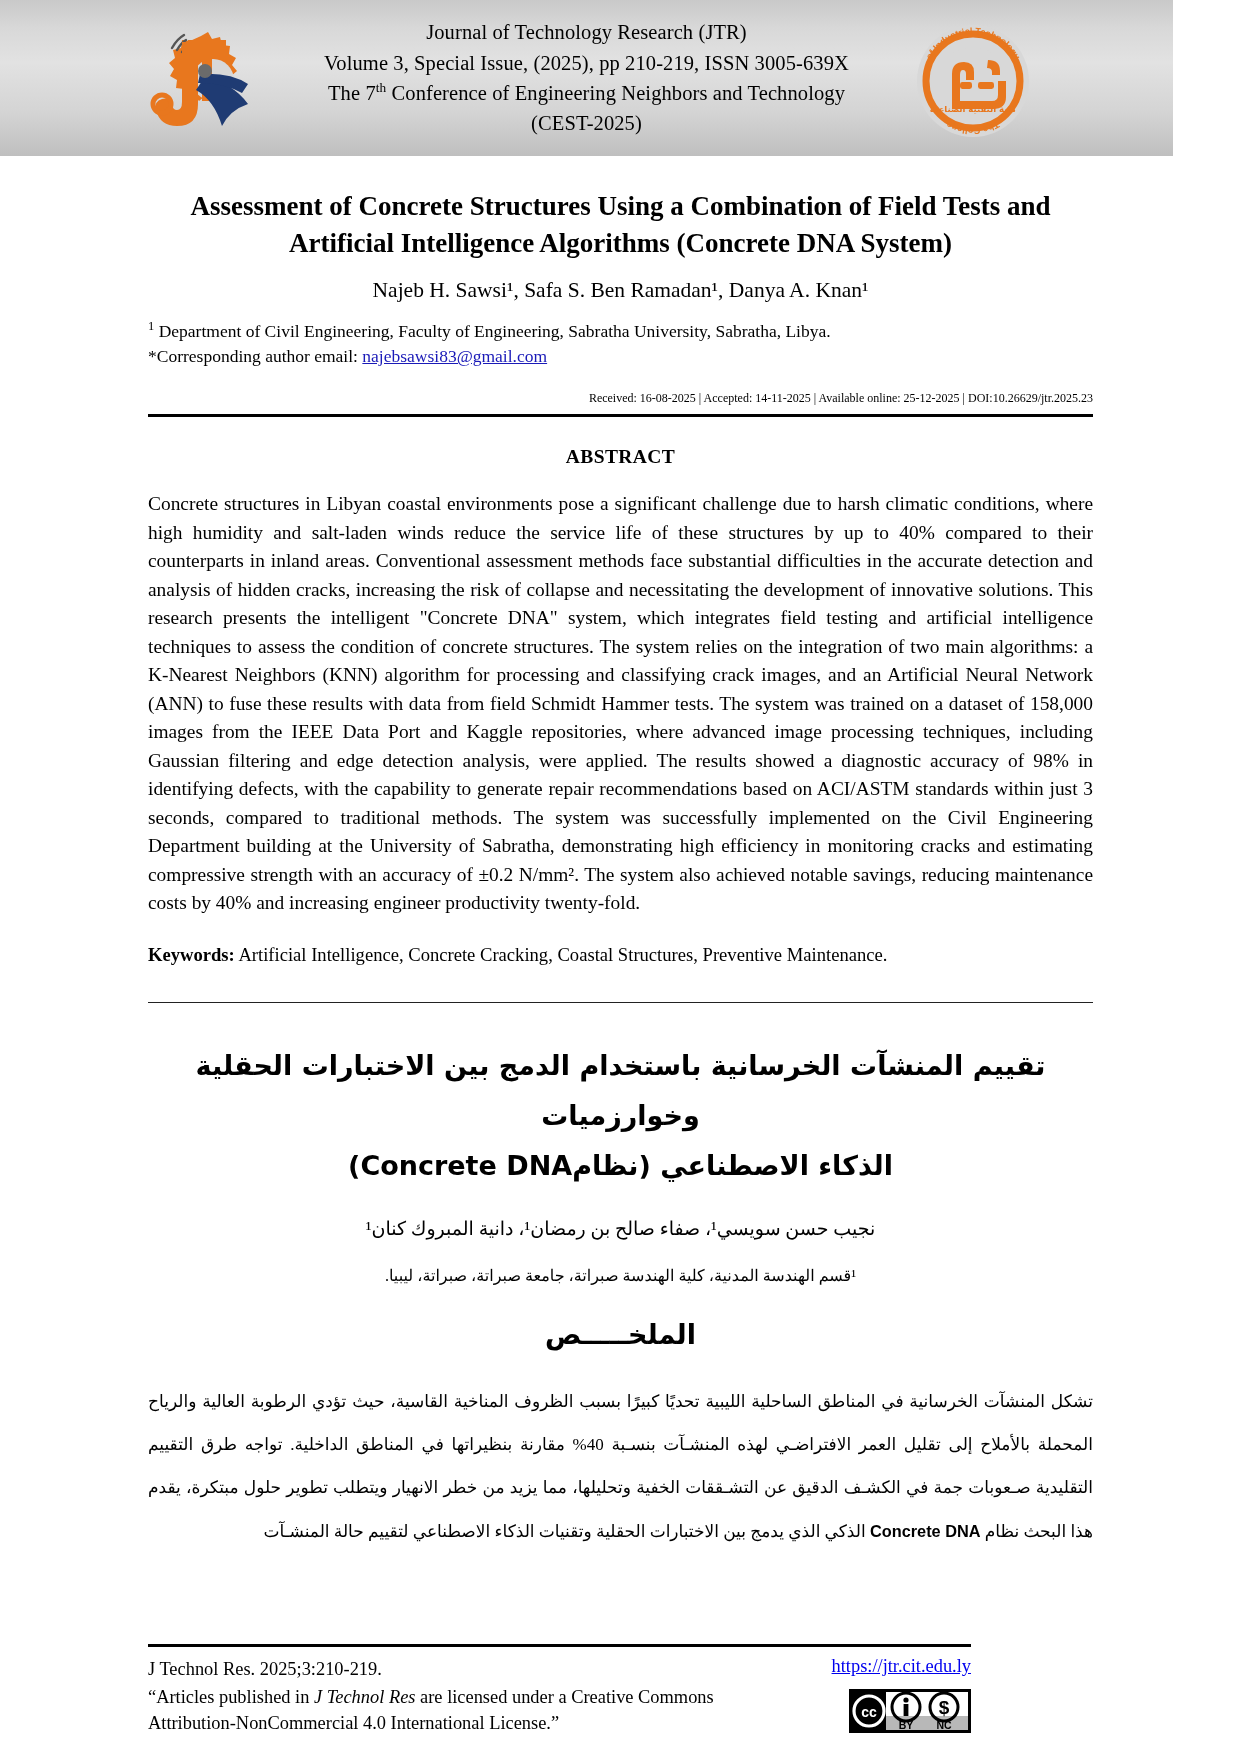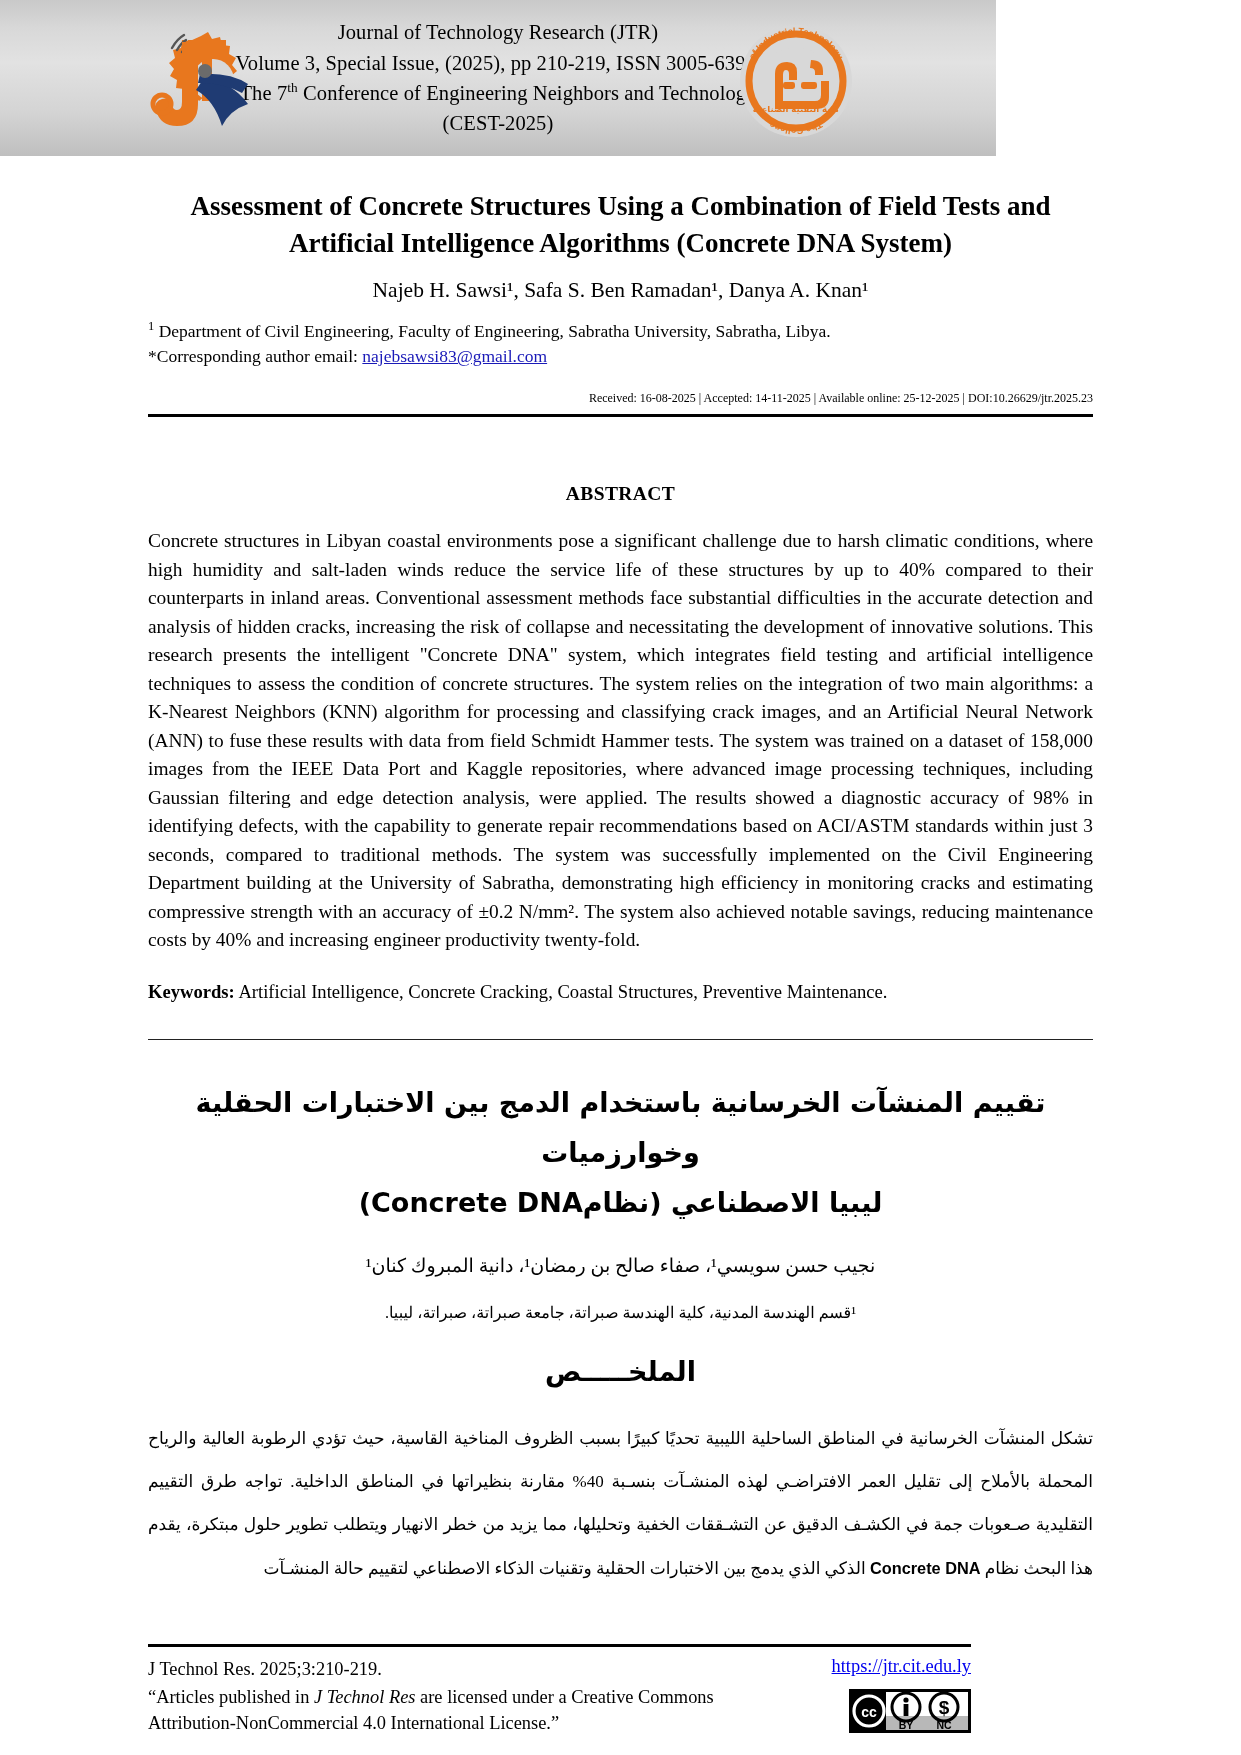--- a/index.html
+++ b/index.html
@@ -12,21 +12,21 @@
     height: 1755px;
     position: relative;
     font-family: "Liberation Serif", "DejaVu Serif", serif;
     color: #000;
     overflow: hidden;
   }
 
   
   .header-banner {
     position: relative;
-    width: 996px;
+    width: 1173px;
     height: 156px;
     background: linear-gradient(180deg, #c9c9c9 0%, #d8d8d8 18%, #e2e2e2 40%, #d4d4d4 72%, #bfbfbf 100%);
     display: flex;
     align-items: center;
     justify-content: center;
     box-sizing: border-box;
   }
   .header-center {
     text-align: center;
     line-height: 1.48;
@@ -95,21 +95,21 @@
   }
   .rule-double {
     margin-top: 8px;
     border-top: 2px solid #000;
     border-bottom: 1px solid #000;
     height: 3px;
     box-sizing: border-box;
   }
 
   .abstract-heading {
-    margin-top: 66px;
+    margin-top: 29px;
     text-align: center;
     font-weight: bold;
     font-size: 19.5px;
     letter-spacing: .4px;
   }
 
   .abstract-body {
     margin-top: 22px;
     text-align: justify;
     text-justify: inter-word;
@@ -303,21 +303,21 @@
   <div class="abstract-heading">ABSTRACT</div>
   <div class="abstract-body">Concrete structures in Libyan coastal environments pose a significant challenge due to harsh climatic conditions, where high humidity and salt-laden winds reduce the service life of these structures by up to 40% compared to their counterparts in inland areas. Conventional assessment methods face substantial difficulties in the accurate detection and analysis of hidden cracks, increasing the risk of collapse and necessitating the development of innovative solutions. This research presents the intelligent "Concrete DNA" system, which integrates field testing and artificial intelligence techniques to assess the condition of concrete structures. The system relies on the integration of two main algorithms: a K-Nearest Neighbors (KNN) algorithm for processing and classifying crack images, and an Artificial Neural Network (ANN) to fuse these results with data from field Schmidt Hammer tests. The system was trained on a dataset of 158,000 images from the IEEE Data Port and Kaggle repositories, where advanced image processing techniques, including Gaussian filtering and edge detection analysis, were applied. The results showed a diagnostic accuracy of 98% in identifying defects, with the capability to generate repair recommendations based on ACI/ASTM standards within just 3 seconds, compared to traditional methods. The system was successfully implemented on the Civil Engineering Department building at the University of Sabratha, demonstrating high efficiency in monitoring cracks and estimating compressive strength with an accuracy of ±0.2 N/mm². The system also achieved notable savings, reducing maintenance costs by 40% and increasing engineer productivity twenty-fold.</div>
 
   <div class="keywords"><b>Keywords:</b><span> Artificial Intelligence, Concrete Cracking, Coastal Structures, Preventive Maintenance.</span></div>
 
   <div class="rule-single"></div>
 
   <div class="arabic-block">
     <div class="arabic-title">
       <div>تقييم المنشآت الخرسانية باستخدام الدمج بين الاختبارات الحقلية وخوارزميات</div>
-      <div>ليبيا الاصطناعي (نظامConcrete DNA)</div>
+      <div>الذكاء الاصطناعي (نظامConcrete DNA)</div>
     </div>
 
     <div class="arabic-authors">نجيب حسن سويسي¹، صفاء صالح بن رمضان¹، دانية المبروك كنان¹</div>
 
     <div class="arabic-affil">¹قسم الهندسة المدنية، كلية الهندسة صبراتة، جامعة صبراتة، صبراتة، ليبيا.</div>
 
     <div class="arabic-abs-heading">الملخـــــص</div>
 
     <div class="arabic-abstract">
       <span>تشكل المنشآت الخرسانية في المناطق الساحلية الليبية تحديًا كبيرًا بسبب الظروف المناخية القاسية، حيث تؤدي الرطوبة العالية والرياح المحملة بالأملاح إلى تقليل العمر الافتراضـي لهذه المنشـآت بنسـبة 40% مقارنة بنظيراتها في المناطق الداخلية. تواجه طرق التقييم التقليدية صـعوبات جمة في الكشـف الدقيق عن التشـققات الخفية وتحليلها، مما يزيد من خطر الانهيار ويتطلب تطوير حلول مبتكرة،</span>

